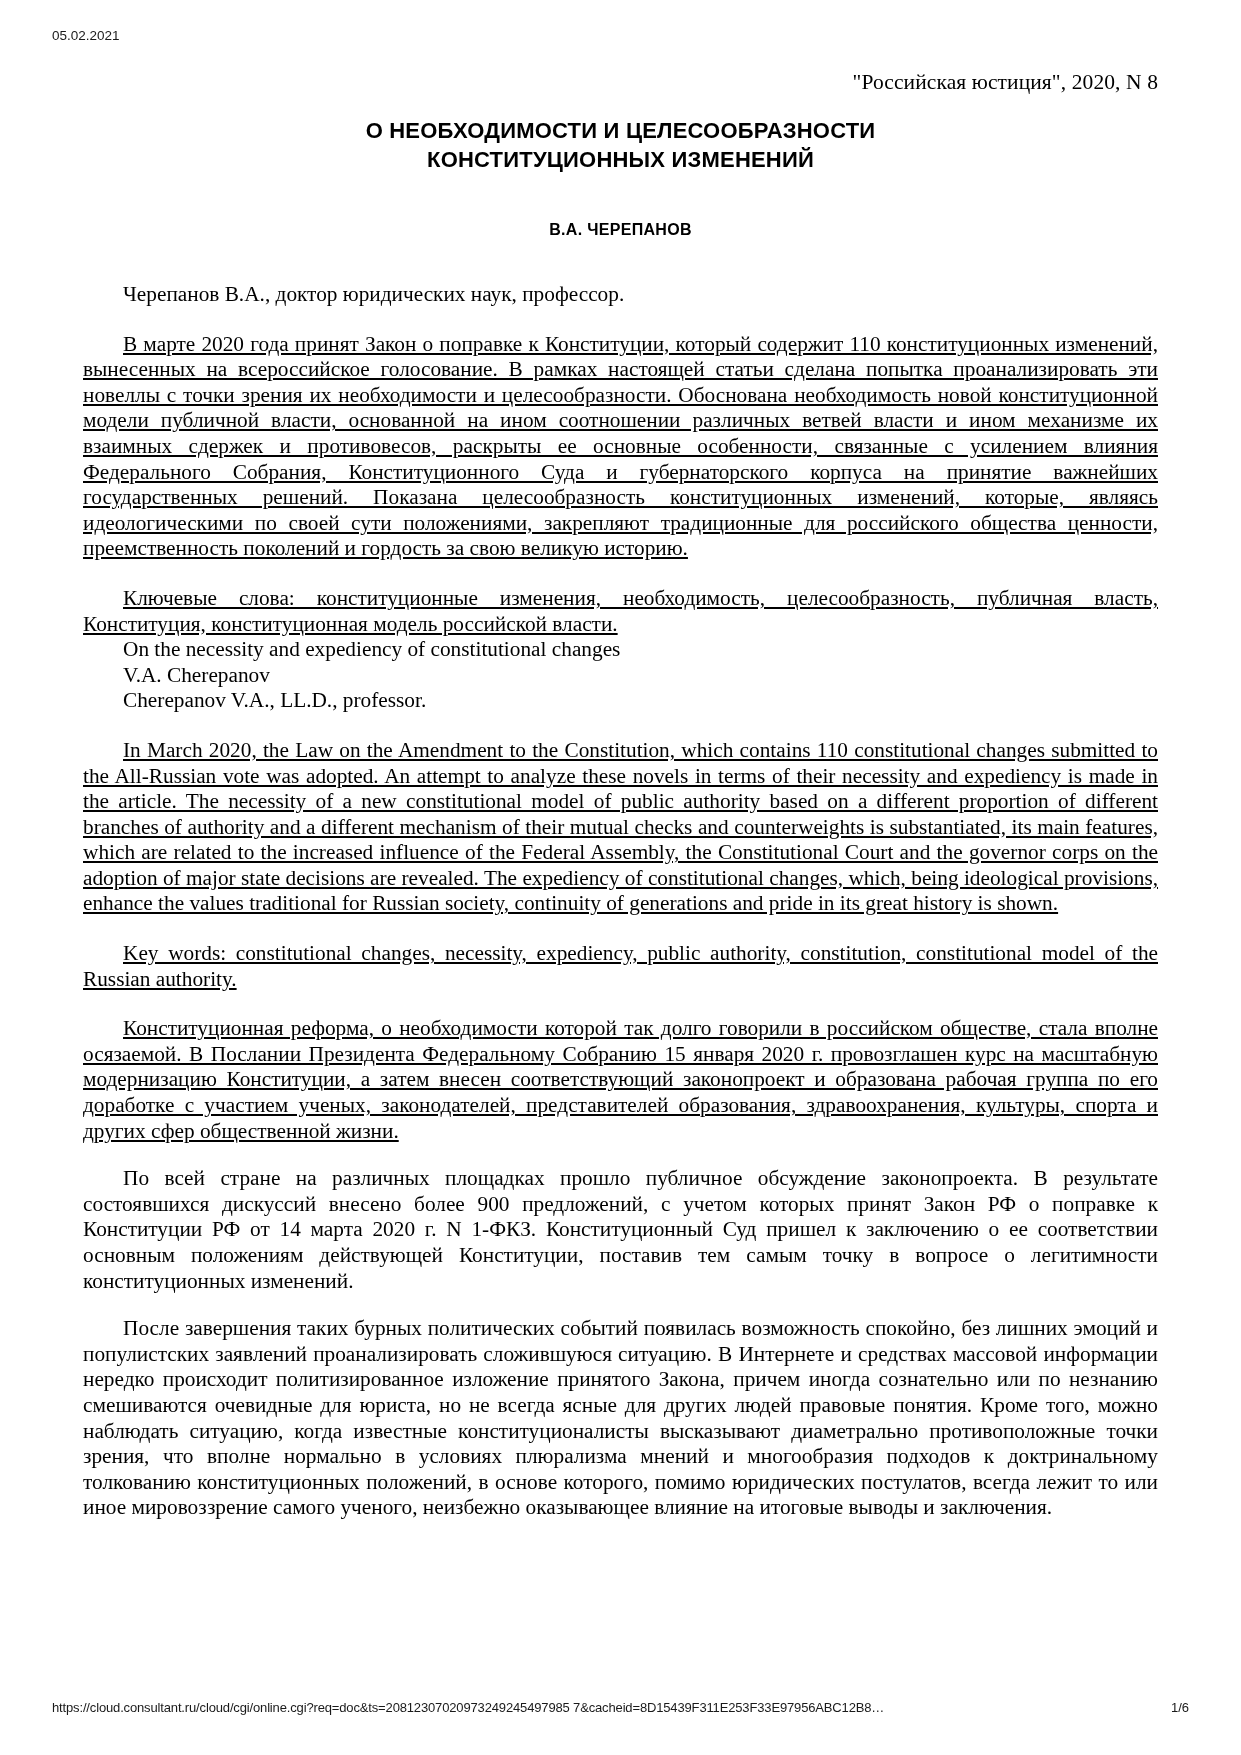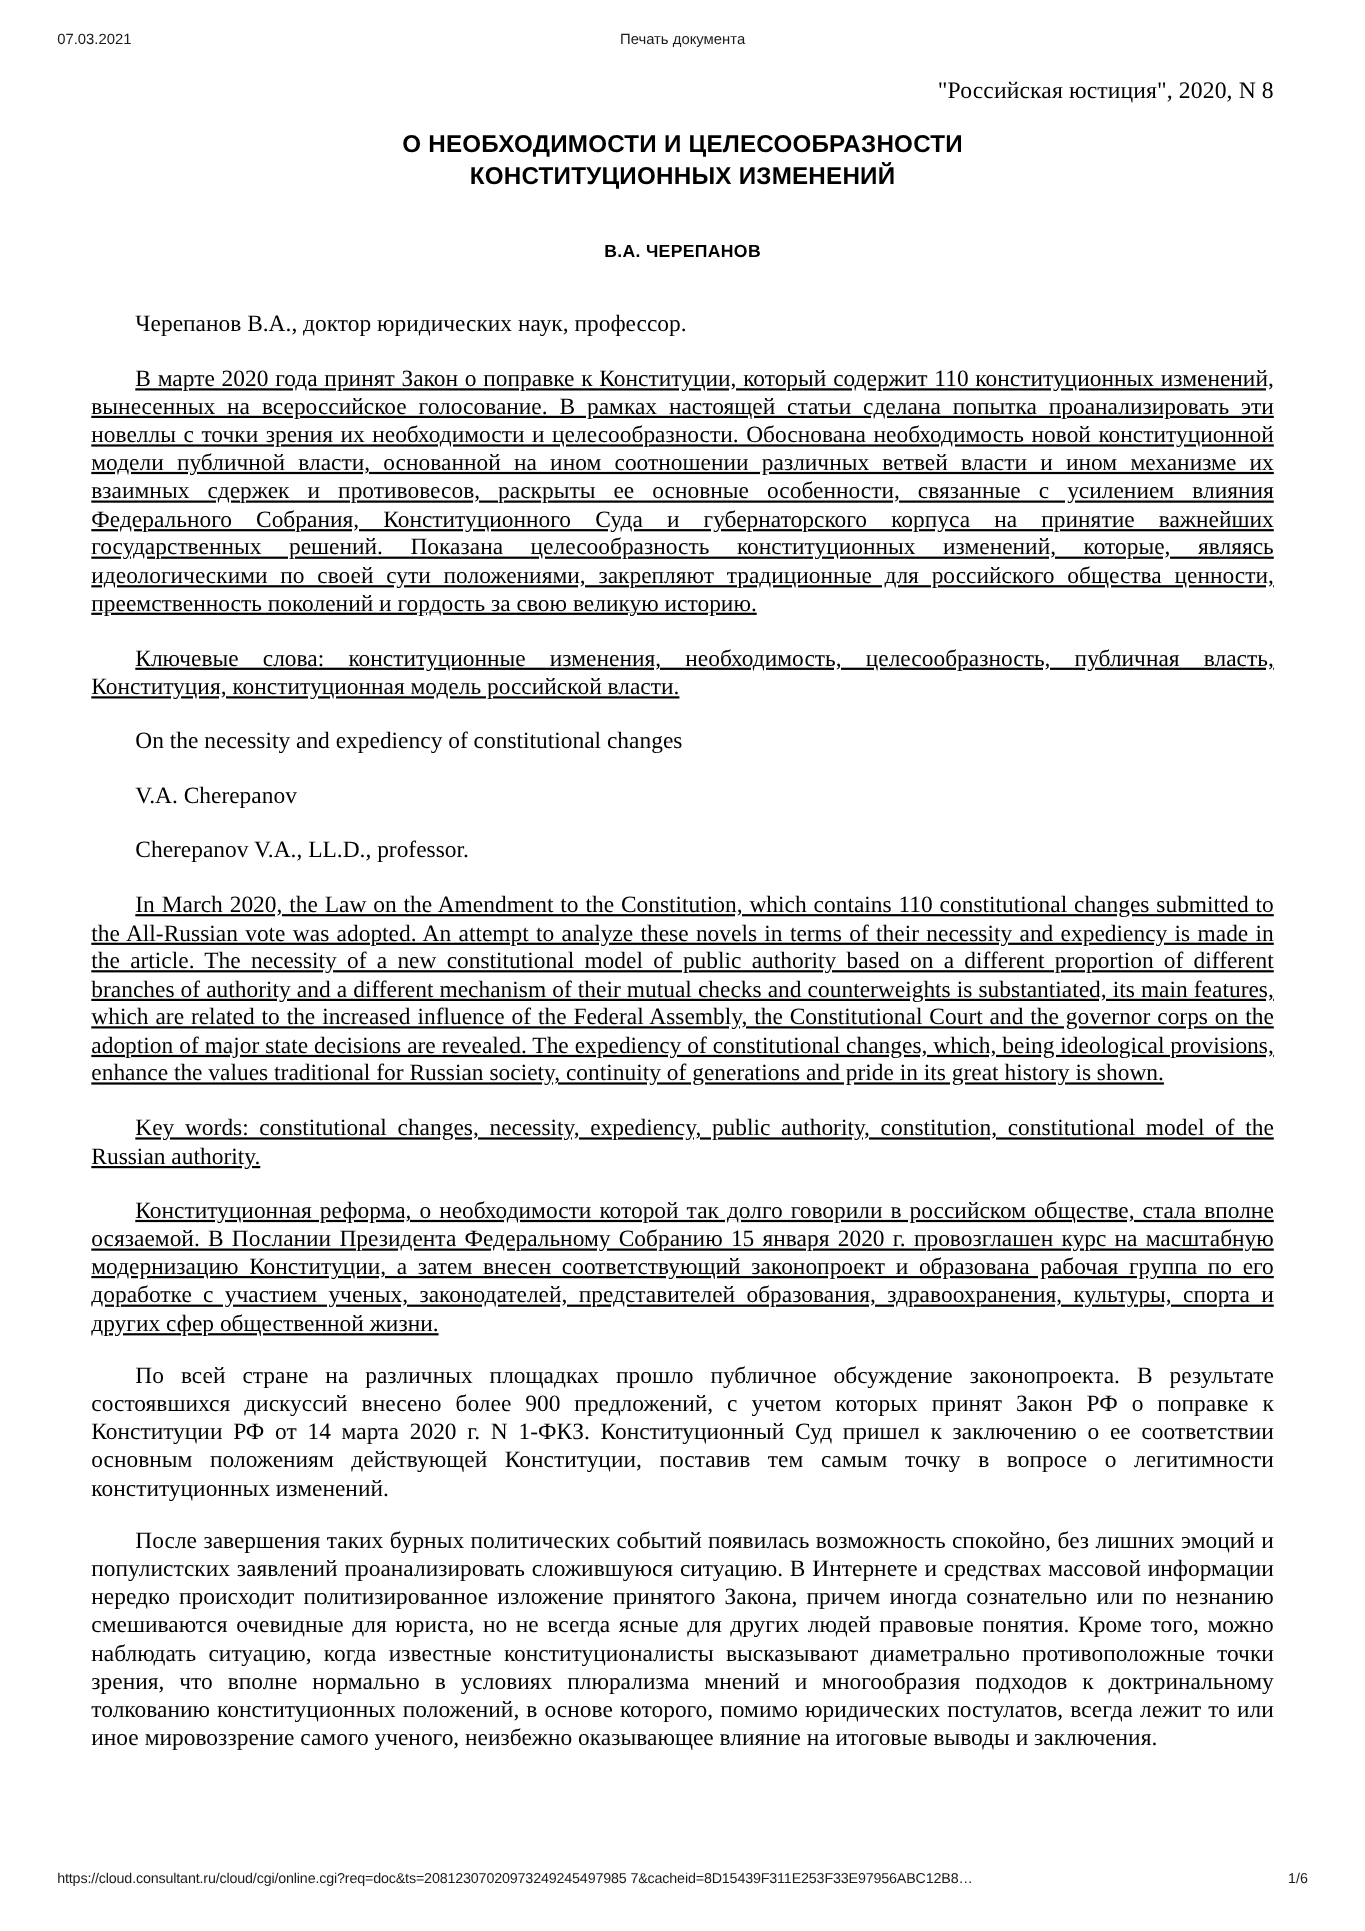--- a/index.html
+++ b/index.html
@@ -92,21 +92,21 @@
   p.body-para.spaced { margin-top: 24px; text-decoration: underline; }
   p.body-para.tight  { margin-top: 22px; }
 
   p.plain-line {
     margin: 0;
     font-size: 21.3px;
     line-height: 25.6px;
     text-align: left;
     text-indent: 40px;
   }
-  p.plain-line.spaced { margin-top: 24px; }
+  p.plain-line.spaced { }
 
   
   .print-footer {
     position: absolute;
     top: 1700px;
     left: 0;
     width: 1241px;
     height: 20px;
     font-family: "Liberation Sans", "DejaVu Sans", sans-serif;
     font-size: 13px;
@@ -123,22 +123,21 @@
     position: absolute;
     right: 52px;
     top: 0;
     white-space: nowrap;
   }
 </style>
 </head>
 <body>
 
 <div class="print-header">
-  <span class="hdr-date">07.03.2021</span>
-  <span class="hdr-title">Печать документа</span>
+  <span class="hdr-date">05.02.2021</span>
 </div>
 
 <div class="page">
 
   <div class="source-line">"Российская юстиция", 2020, N 8</div>
 
   <h1 class="doc-title">
     <span>О НЕОБХОДИМОСТИ И ЦЕЛЕСООБРАЗНОСТИ</span>
     <span class="line2">КОНСТИТУЦИОННЫХ ИЗМЕНЕНИЙ</span>
   </h1>

